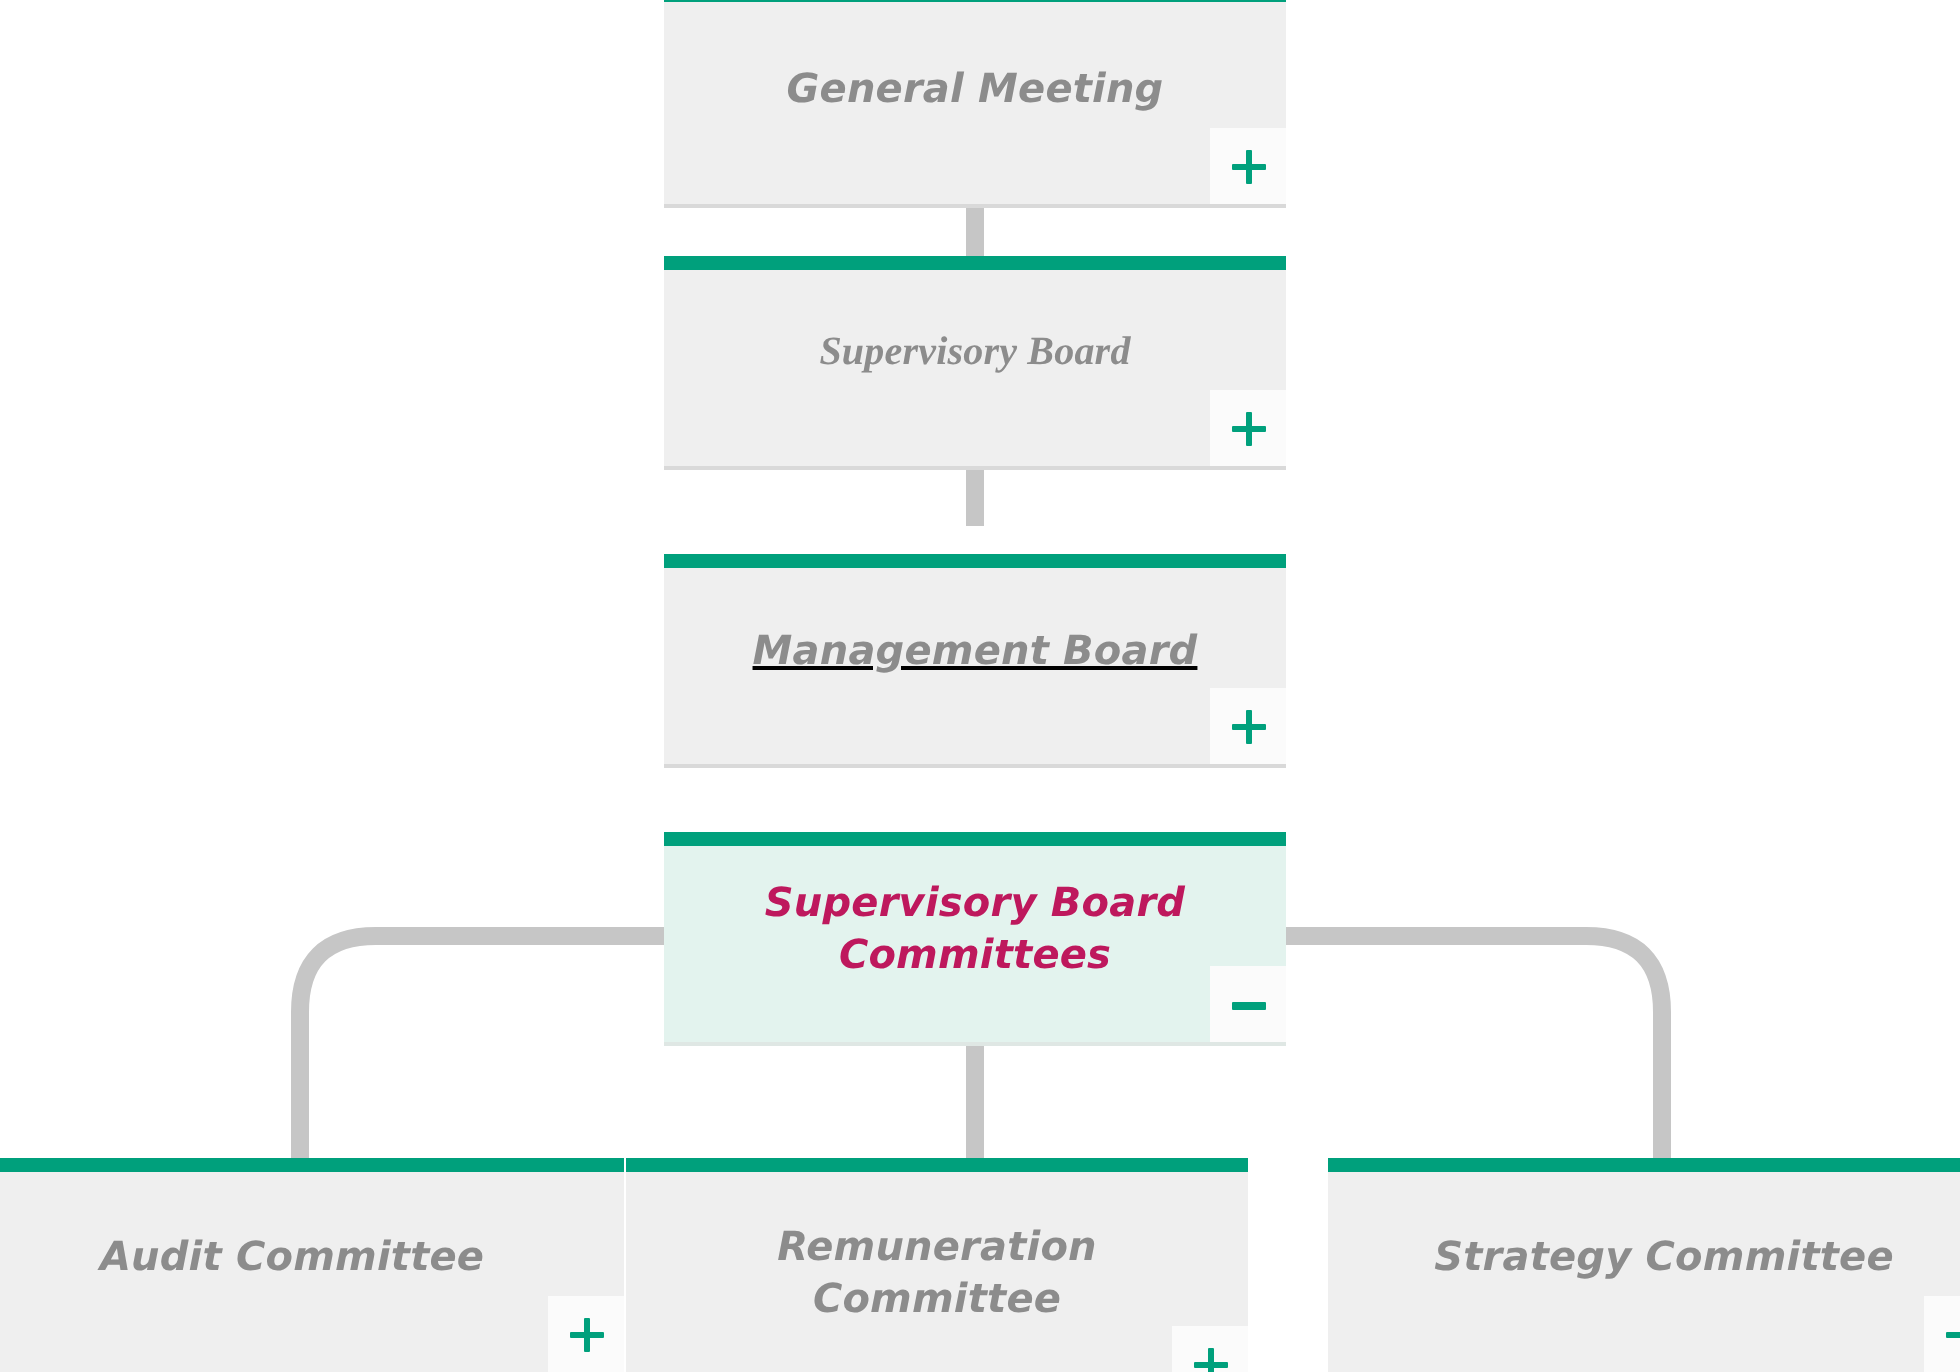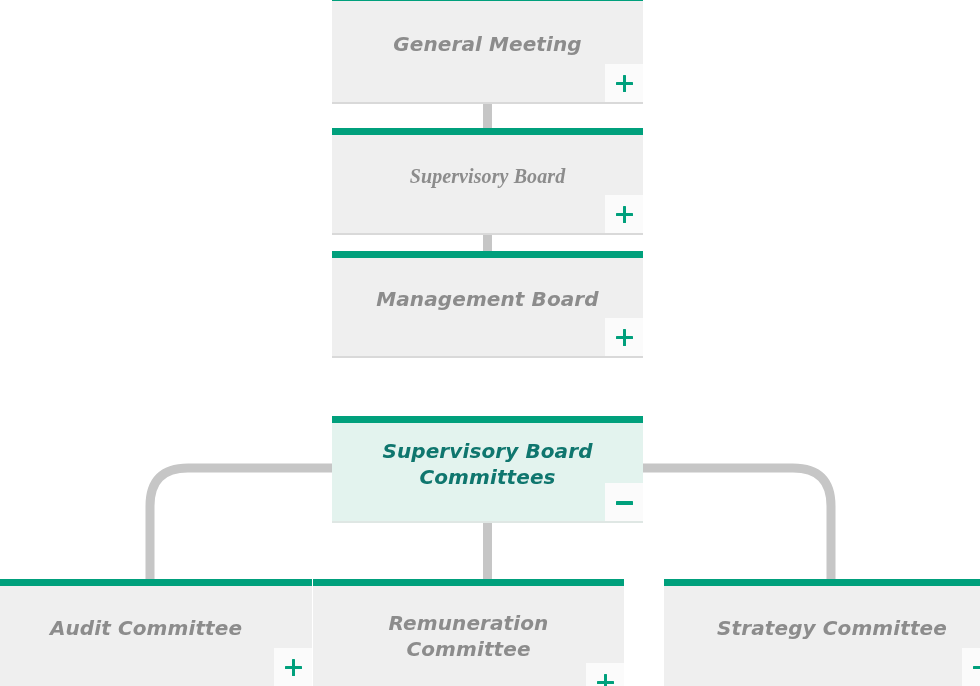--- a/index.html
+++ b/index.html
@@ -56,21 +56,21 @@
     font-size: 20px;
     line-height: 1.28;
     color: #8c8c8c;
     text-align: center;
     padding: 0 26px 14px 26px;
     width: 100%;
     box-sizing: border-box;
     letter-spacing: 0.1px;
   }
   .node.is-active .node-label {
-    color: #0f766e;
+    color: #be185d;
   }
 
   
   .node-toggle {
     position: absolute;
     right: 0;
     bottom: 0;
     width: 38px;
     height: 38px;
     background: #fbfbfb;
@@ -139,21 +139,21 @@
     </div>
   </div>
 
   <div class="node" style="left:332px; top:128px; width:311px; height:105px;font-family:Liberation Serif, serif;">
     <div class="node-label">Supervisory Board</div>
     <div class="node-toggle">
       <span class="toggle-glyph"></span>
     </div>
   </div>
 
-  <div class="node" style="left:332px; top:251px; width:311px; height:105px;">
+  <div class="node" style="left:332px; top:277px; width:311px; height:105px;text-decoration:underline;">
     <div class="node-label">Management Board</div>
     <div class="node-toggle">
       <span class="toggle-glyph"></span>
     </div>
   </div>
 
   <div class="node is-active" style="left:332px; top:416px; width:311px; height:105px;">
     <div class="node-label">Supervisory Board Committees</div>
     <div class="node-toggle">
       <span class="toggle-glyph is-minus"></span>

